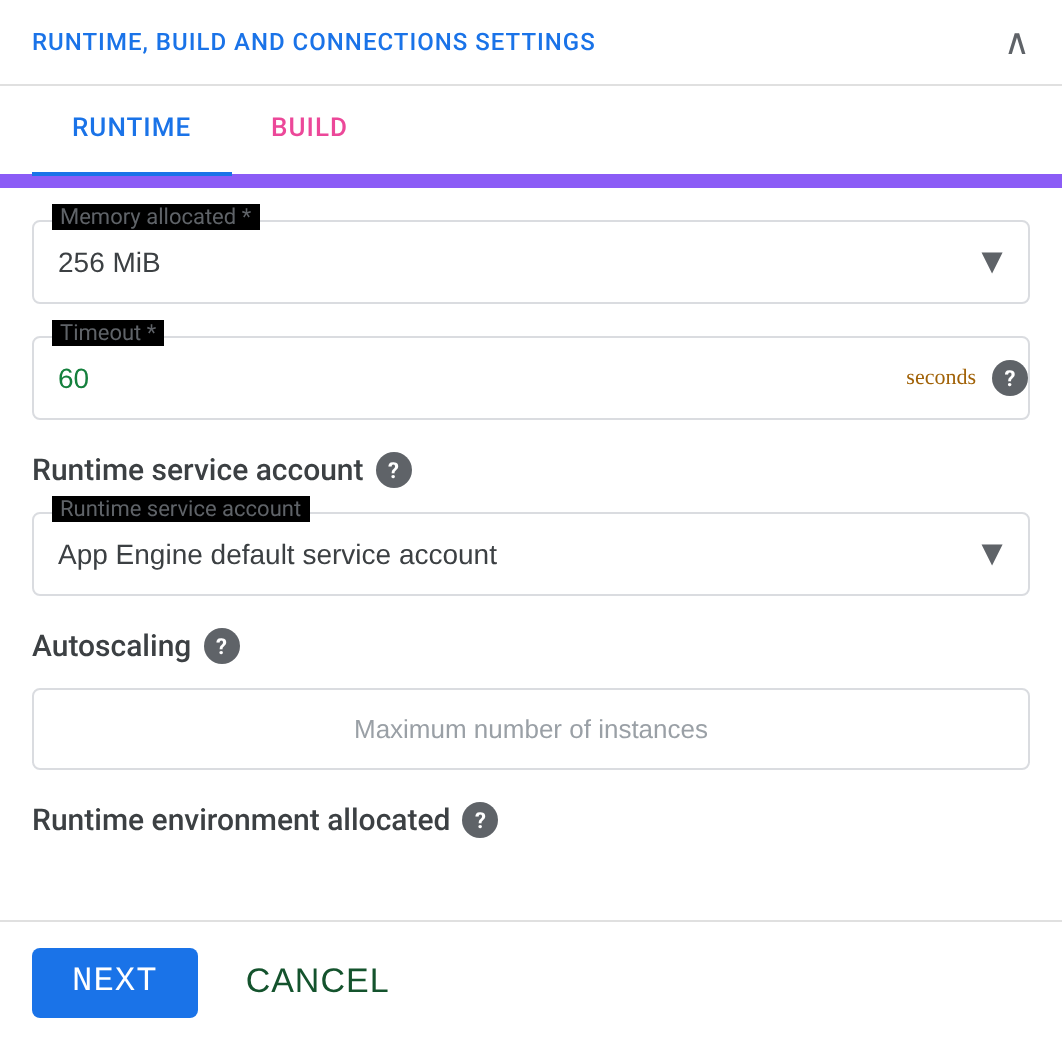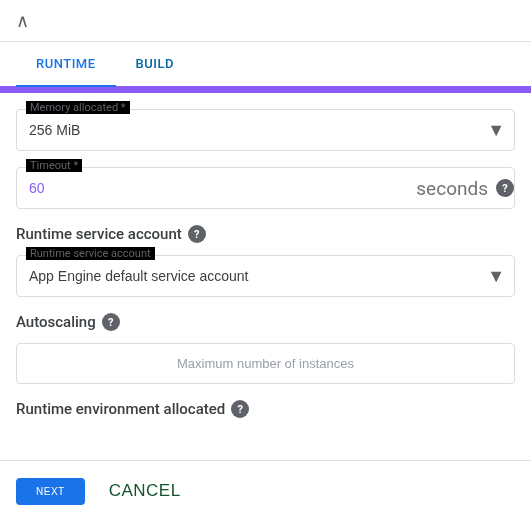--- a/index.html
+++ b/index.html
@@ -38,21 +38,21 @@
     .tabs {
       display: flex;
       border-bottom: 7px solid #8b5cf6;
       padding: 0 16px;
     }
 
     .tab {
       padding: 14px 20px;
       font-size: 13px;
       font-weight: 500;
-      color: #0369a1;
+      color: #ec4899;
       cursor: pointer;
       letter-spacing: 0.5px;
       border-bottom: 2px solid transparent;
       margin-bottom: -1px;
     }
 
     .tab.active {
       color: #1a73e8;
       border-bottom: 2px solid #1a73e8;
     }
@@ -114,28 +114,29 @@
       display: flex;
       align-items: center;
     }
 
     .input-field {
       flex: 1;
       border: none;
       outline: none;
       padding: 12px 12px;
       font-size: 14px;
-      color: #8b5cf6;
+      color: #15803d;
       background: transparent;
     }
 
     .input-suffix {
       padding-right: 8px;
-      color: #737373;
-      font-size: 19px;
+      color: #a16207;
+      font-size: 11px;
+      font-family: Liberation Serif, serif;
     }
 
     .section-label {
       display: flex;
       align-items: center;
       gap: 6px;
       font-size: 15px;
       font-weight: 500;
       color: #3c4043;
       margin-bottom: 12px;
@@ -162,24 +163,25 @@
       border-top: 1px solid #e0e0e0;
       background: #fff;
     }
 
     .btn-next {
       background: #1a73e8;
       color: #fff;
       border: none;
       border-radius: 4px;
       padding: 8px 20px;
-      font-size: 10px;
+      font-size: 17px;
       font-weight: 500;
       cursor: pointer;
       letter-spacing: 0.5px;
+      font-family: Liberation Mono, monospace;
     }
 
     .btn-cancel {
       background: transparent;
       color: #14532d;
       border: none;
       padding: 8px 12px;
       font-size: 17px;
       font-weight: 500;
       cursor: pointer;
@@ -213,20 +215,21 @@
     }
 
     .autoscaling-input::placeholder {
       color: #9aa0a6;
     }
   </style>
 </head>
 <body>
 
 <div class="section-header">
+  <span class="section-title">RUNTIME, BUILD AND CONNECTIONS SETTINGS</span>
   <span class="collapse-icon">∧</span>
 </div>
 
 <div class="tabs">
   <div class="tab active">
     <span>RUNTIME</span>
   </div>
   <div class="tab">
     <span>BUILD</span>
   </div>

